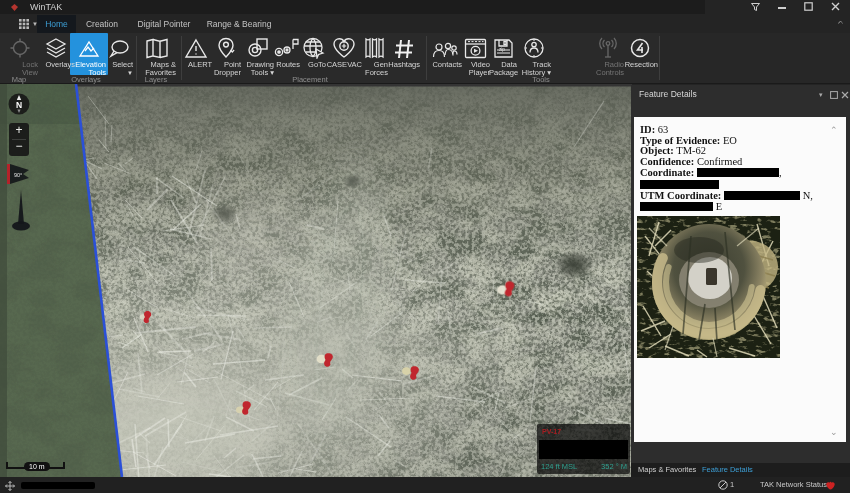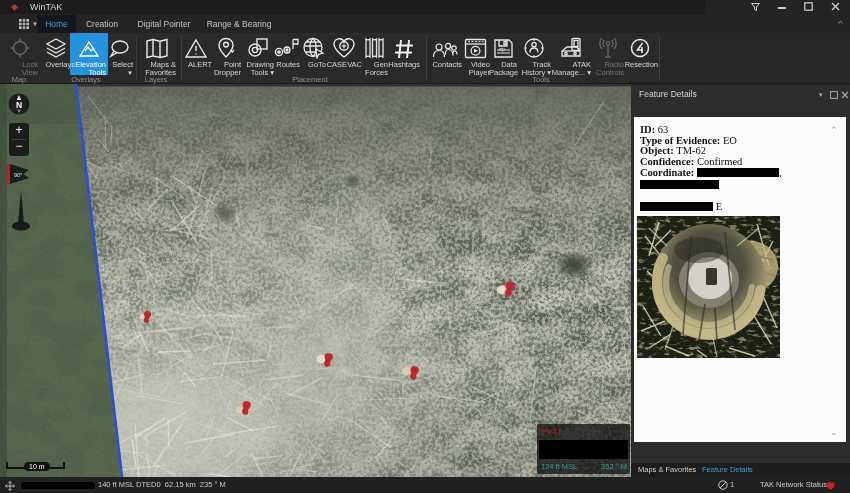--- a/index.html
+++ b/index.html
@@ -264,33 +264,20 @@
   <div class="rb" style="left:517px;width:34px">
     <div class="ric">
           <svg width="22" height="22" viewBox="0 0 22 22" fill="none" stroke="#e8e8e8" stroke-width="1.3">
             <circle cx="11" cy="11" r="9"></circle>
             <circle cx="11" cy="7.5" r="2.2"></circle>
             <path d="M7 15.5 C7 12.5 8.7 11 11 11 C13.3 11 15 12.5 15 15.5"></path>
             <path d="M11 2 V4 M11 18 V20 M2 11 H4 M18 11 H20" stroke-width="1"></path>
           </svg>
         </div>
     Track<br>History ▾
-  </div>
-  <div class="rb" style="left:551px;width:40px">
-    <div class="ric">
-          <svg width="24" height="22" viewBox="0 0 24 22" fill="none" stroke="#e8e8e8" stroke-width="1.3">
-            <rect x="13" y="1.5" width="8" height="12" rx="1"></rect>
-            <rect x="15" y="3.5" width="4" height="6"></rect>
-            <path d="M3 14 L8 10 H18 L21 14 V19 H3 Z"></path>
-            <path d="M3 14 H21"></path>
-            <circle cx="7" cy="16.5" r="1.2"></circle>
-            <circle cx="16" cy="16.5" r="1.2"></circle>
-          </svg>
-        </div>
-    ATAK<br>Manage... ▾
   </div>
   <div class="rb dim" style="left:592px;width:32px">
     <div class="ric">
           <svg width="22" height="22" viewBox="0 0 22 22" fill="none" stroke="#9a9a9a" stroke-width="1.3">
             <path d="M11 8 V20"></path>
             <circle cx="11" cy="6.5" r="1.8"></circle>
             <path d="M7.5 3 C5.5 5 5.5 8 7.5 10 M14.5 3 C16.5 5 16.5 8 14.5 10 M5 1 C2 4 2 9 5 12 M17 1 C20 4 20 9 17 12"></path>
             <path d="M8 20 H14"></path>
           </svg>
         </div>
@@ -649,20 +636,21 @@
           <path d="M1 1 L7 7 M7 1 L1 7" stroke="#aaa" stroke-width="1.2"></path>
         </svg>
   </div>
   <div id="pwhite">
     <div class="ln" style="top:7px"><b>ID:</b> 63</div>
     <div class="ln" style="top:17.5px"><b>Type of Evidence:</b> EO</div>
     <div class="ln" style="top:28px"><b>Object:</b> TM-62</div>
     <div class="ln" style="top:38.5px"><b>Confidence:</b> Confirmed</div>
     <div class="ln" style="top:50px"><b>Coordinate:</b> <span class="redact" style="width:82px"></span>,</div>
     <div class="ln" style="top:62px"><span class="redact" style="width:79px"></span></div>
+    <div class="ln" style="top:72.5px"><b>UTM Coordinate:</b> <span class="redact" style="width:76px"></span> N,</div>
     <div class="ln" style="top:84px"><span class="redact" style="width:73px"></span> E</div>
     <div class="abs" style="left:196px;top:8px;color:#999;font-size:9px">⌃</div>
     <div class="abs" style="left:196px;top:310px;color:#999;font-size:9px">⌄</div>
 
     <svg class="abs" style="left:3px;top:99px" width="143" height="142" viewBox="0 0 143 142">
       <defs>
         <filter id="grassn" x="0" y="0" width="100%" height="100%" color-interpolation-filters="sRGB">
           <feTurbulence type="fractalNoise" baseFrequency="0.12 0.25" numOctaves="3" seed="5" stitchTiles="stitch"></feTurbulence>
           <feColorMatrix type="matrix" values="0 0 0 0 0.70  0 0 0 0 0.68  0 0 0 0 0.52  0 6 0 0 -3.3"></feColorMatrix>
         </filter>
@@ -720,21 +708,20 @@
         <span class="b1">Maps &amp; Favorites</span>
         <span class="b2">Feature Details</span>
       </div>
 </div>
 
 <div id="status">
   <svg class="abs" style="left:5px;top:4px" width="10" height="10" viewBox="0 0 10 10" fill="none" stroke="#b9b9b9" stroke-width="1">
         <path d="M5 0.5 V9.5 M0.5 5 H9.5 M5 0.5 L3.5 2 M5 0.5 L6.5 2 M5 9.5 L3.5 8 M5 9.5 L6.5 8 M0.5 5 L2 3.5 M0.5 5 L2 6.5 M9.5 5 L8 3.5 M9.5 5 L8 6.5"></path>
       </svg>
   <div class="abs" style="left:21px;top:4.5px;width:74px;height:7.5px;background:#000;border-radius:2px"></div>
-  <span class="abs" style="left:98px;top:0">140 ft MSL DTED0&nbsp;&nbsp;62.15 km&nbsp;&nbsp;235 ° M</span>
   <svg class="abs" style="left:718px;top:3px" width="10" height="10" viewBox="0 0 10 10" fill="none" stroke="#c9c9c9" stroke-width="1">
         <circle cx="5" cy="5" r="4.2"></circle>
         <path d="M2 8 L8 2"></path>
       </svg>
   <span class="abs" style="left:730px;top:0">1</span>
   <span class="abs" style="left:760px;top:0">TAK Network Status</span>
   <svg class="abs" style="left:825px;top:4px" width="11" height="9" viewBox="0 0 9 8">
         <path d="M1 4 C0 2 2 0.5 3.5 1.5 C4 0.5 5 0.5 5.5 1.5 C7 0.5 9 2 8 4 C7.5 6 5.5 7.5 4.5 7.5 C3.5 7.5 1.5 6 1 4 Z" fill="#c22"></path>
       </svg>
 </div>

